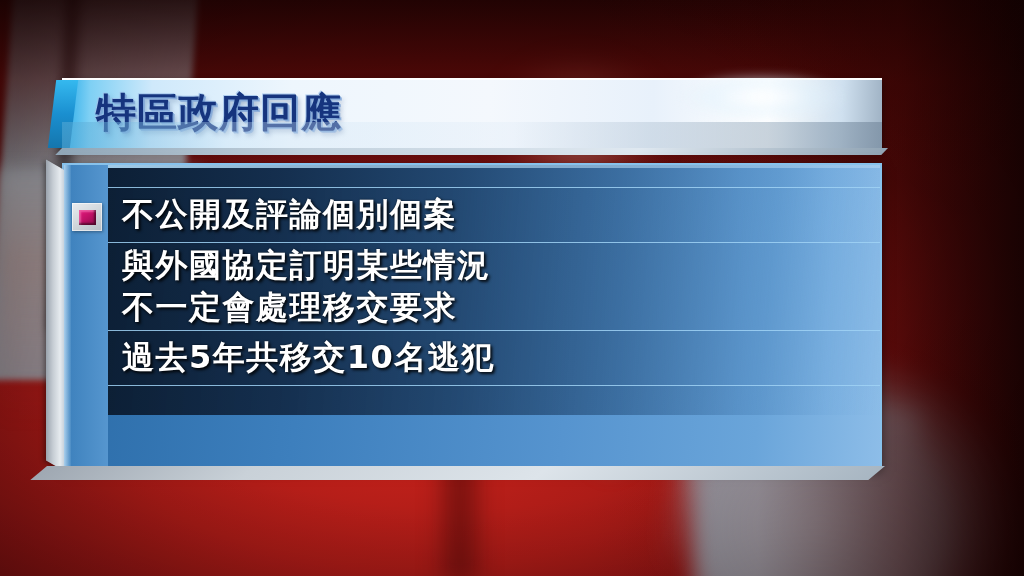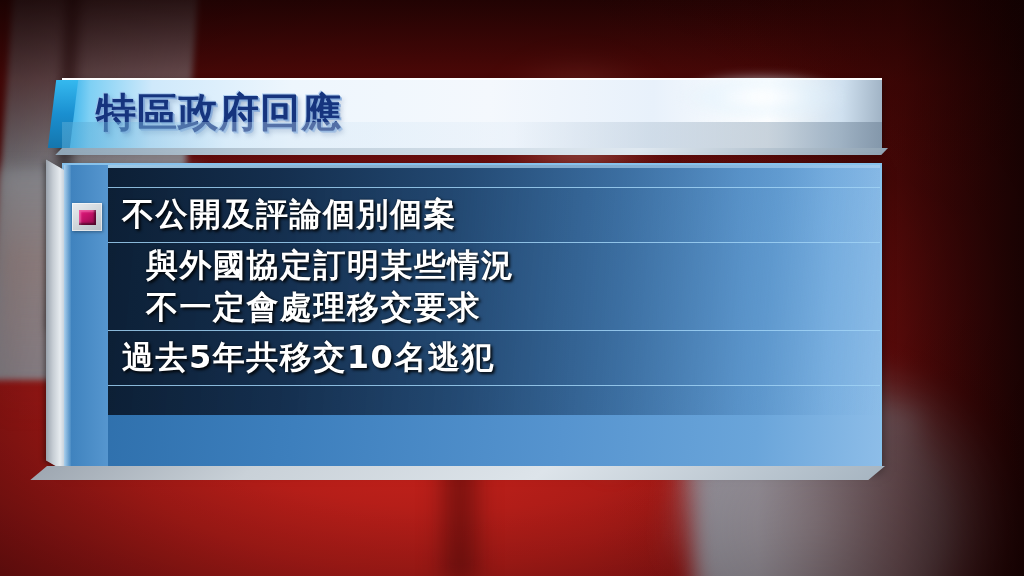--- a/index.html
+++ b/index.html
@@ -256,21 +256,21 @@
     color: #ffffff;
     font-size: 32px;
     font-weight: 600;
     letter-spacing: 1.5px;
     line-height: 1.30;
     padding-left: 14px;
     text-shadow: 2px 2px 3px rgba(0,0,0,0.85), 0 0 2px rgba(0,0,0,0.6);
     white-space: pre-line;
   }
   .row.h1 { height: 55px; }
-  .row.h2 { height: 88px; padding-left: 24px; }
+  .row.h2 { height: 88px; }
   .row.h3 { height: 54px; }
   .row.h4 { height: 55px; text-align: center; }
 
   .panel-topsheen {
     position: absolute; left: 44px; right: 0; top: 0; height: 3px;
     background: linear-gradient(92deg, rgba(175,220,250,0.9), rgba(210,235,252,0.35));
     pointer-events: none;
   }
 </style>
 </head>

